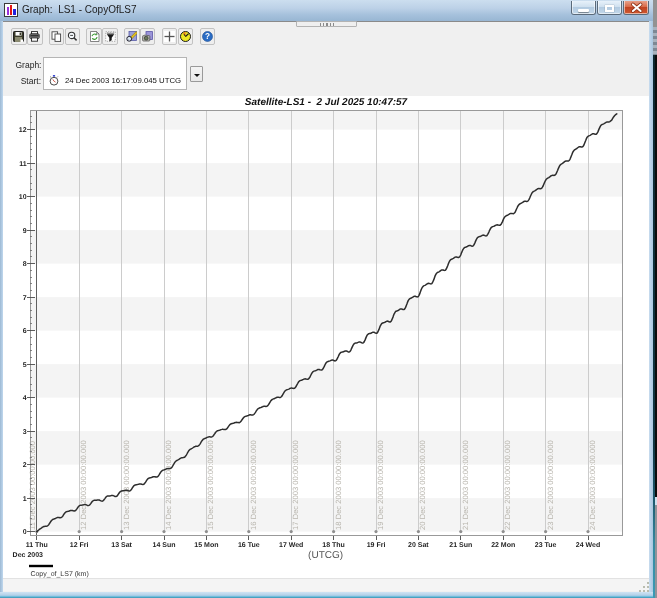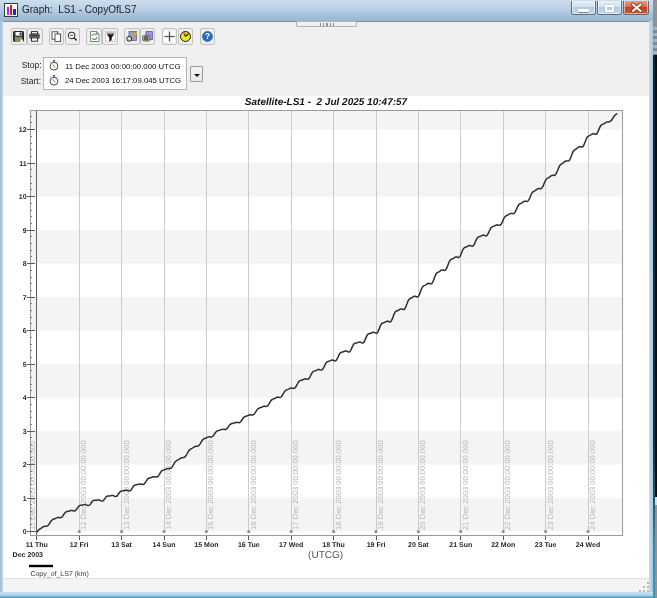--- a/index.html
+++ b/index.html
@@ -170,34 +170,23 @@
           <line x1="5.5" y1="5.5" x2="8.6" y2="2.6" stroke="#1a1a1a" stroke-width="1.2"></line>
           <line x1="5.5" y1="5.5" x2="4" y2="3.2" stroke="#1a1a1a" stroke-width="1"></line>
         </svg>
       </div>
 <div class="tbtn" style="left:199.6px;">
         <svg width="11" height="11" viewBox="0 0 11 11">
           <circle cx="5.5" cy="5.5" r="5" fill="#2a6cc4" stroke="#1a4a90" stroke-width="0.6"></circle>
           <text x="5.5" y="8.4" text-anchor="middle" font-family="Liberation Sans, sans-serif" font-size="8.2" font-weight="bold" fill="#fff">?</text>
         </svg>
       </div>
-    <div id="lbstart">Stop:</div>
+    <div id="lbstart">Graph:</div>
     <div id="lbstop">Start:</div>
     <div id="timebox">
-      <div class="trow" style="top:1.5px;">
-          <svg width="10" height="11" viewBox="0 0 10 11" style="margin-top:-1px;">
-            <rect x="3.9" y="0.1" width="2.2" height="1.5" fill="#2a3ad0"></rect>
-            <line x1="2" y1="2.4" x2="1.1" y2="1.5" stroke="#666" stroke-width="0.8"></line>
-            <line x1="8" y1="2.4" x2="8.9" y2="1.5" stroke="#666" stroke-width="0.8"></line>
-            <circle cx="5" cy="6.2" r="3.9" fill="#fff" stroke="#4a4a4a" stroke-width="1"></circle>
-            <line x1="5" y1="6.2" x2="3.9" y2="4.4" stroke="#c03020" stroke-width="0.8"></line>
-            <line x1="5" y1="6.2" x2="6.6" y2="7.2" stroke="#c03020" stroke-width="0.7"></line>
-          </svg>
-          <span class="txt">11 Dec 2003 00:00:00.000 UTCG</span>
-        </div>
       <div class="trow" style="top:16px;align-items:center;">
           <svg width="10" height="11" viewBox="0 0 10 11" style="margin-top:-1px;">
             <rect x="3.9" y="0.1" width="2.2" height="1.5" fill="#2a3ad0"></rect>
             <line x1="2" y1="2.4" x2="1.1" y2="1.5" stroke="#666" stroke-width="0.8"></line>
             <line x1="8" y1="2.4" x2="8.9" y2="1.5" stroke="#666" stroke-width="0.8"></line>
             <circle cx="5" cy="6.2" r="3.9" fill="#fff" stroke="#4a4a4a" stroke-width="1"></circle>
             <line x1="5" y1="6.2" x2="3.9" y2="4.4" stroke="#c03020" stroke-width="0.8"></line>
             <line x1="5" y1="6.2" x2="6.6" y2="7.2" stroke="#c03020" stroke-width="0.7"></line>
           </svg>
           <span class="txt">24 Dec 2003 16:17:09.045 UTCG</span>

